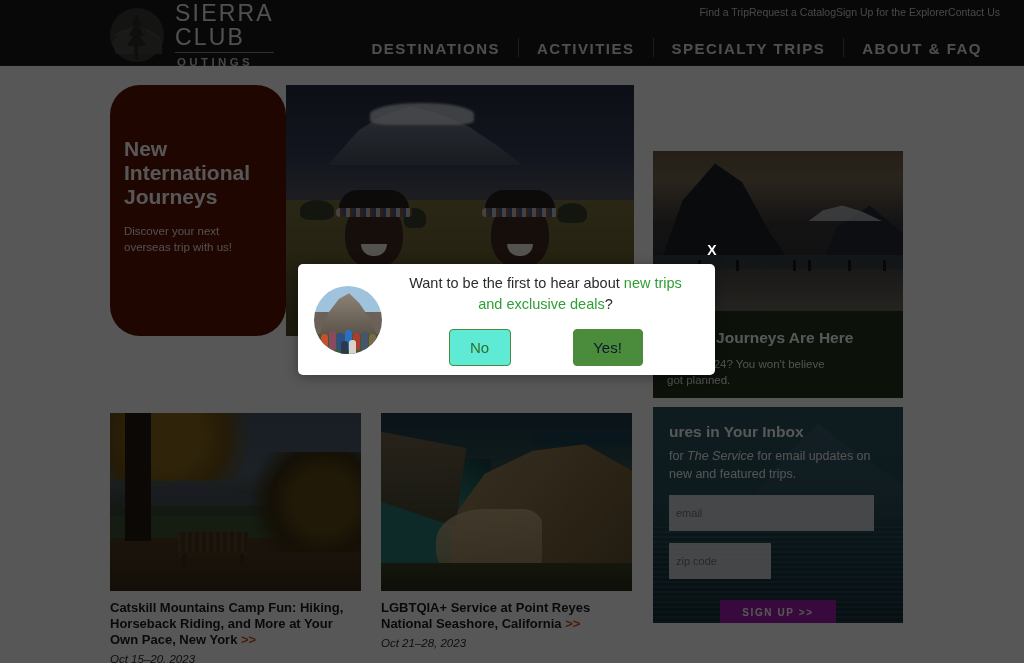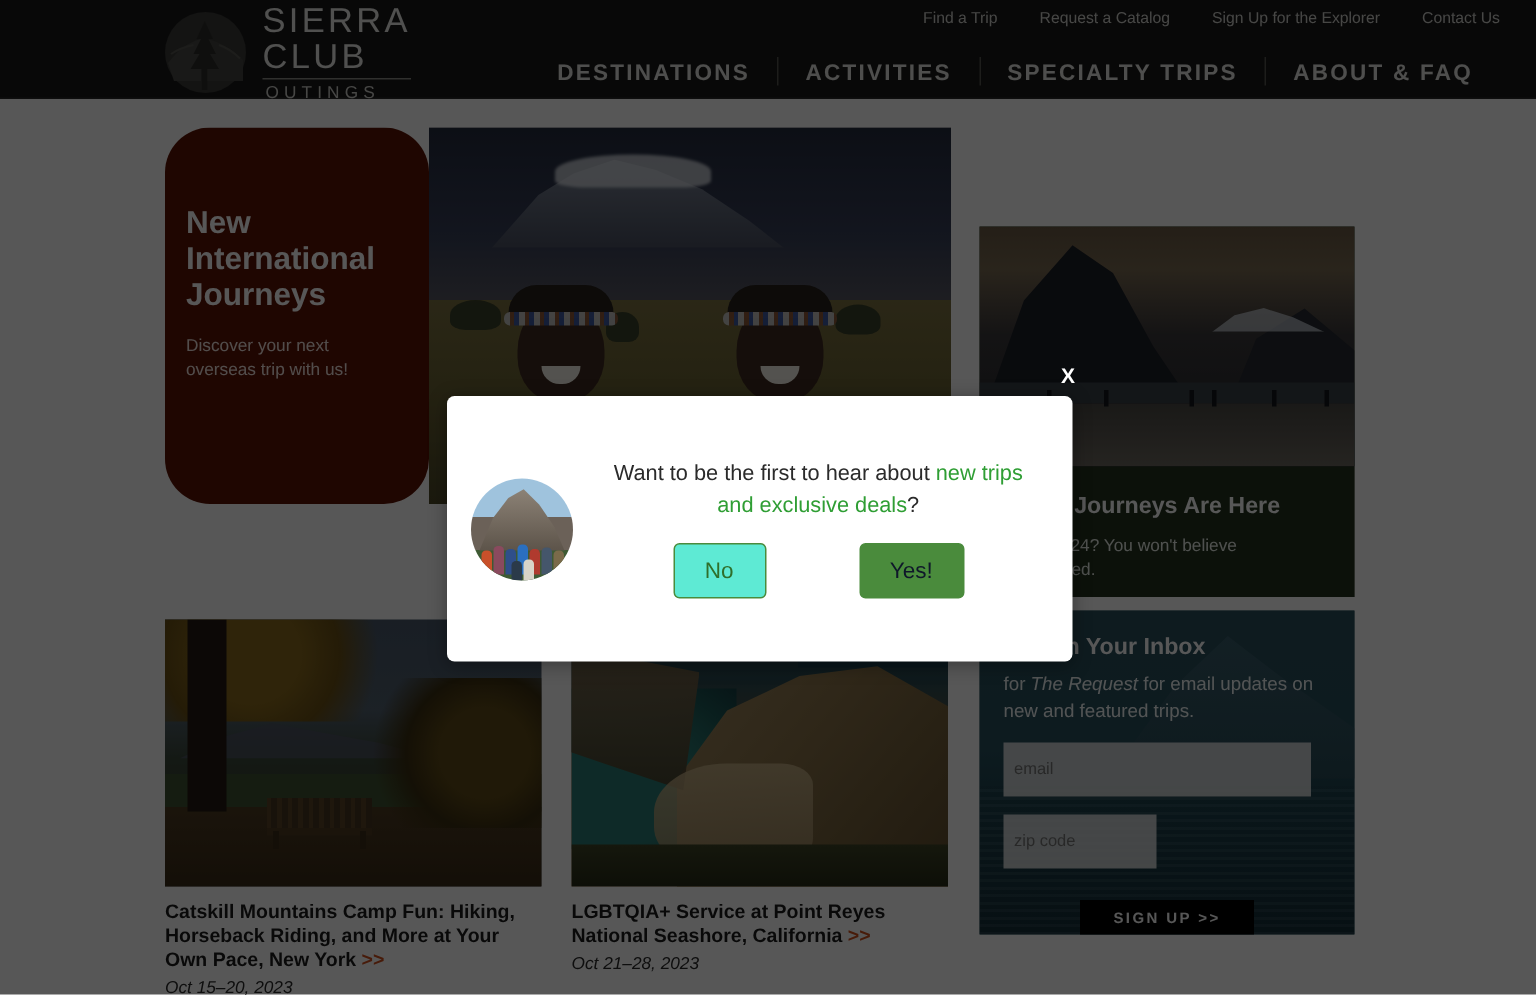--- a/index.html
+++ b/index.html
@@ -37,26 +37,26 @@
   }
   .logo-sierra, .logo-club {
     font-family: "Liberation Sans", sans-serif;
     font-size: 23px; font-weight: 400;
     letter-spacing: 2.2px;
     color: #e9e9e6;
   }
   .logo-club { margin-top: 1px; padding-bottom: 3px; border-bottom: 1px solid #8d8d88; }
   .logo-outings {
     font-size: 11.5px; letter-spacing: 3.4px;
-    color: #cfcfcb; margin-top: 4px; padding-left: 2px;
+    color: #cfcfcb; margin-top: 4px; padding-left: 2px; font-weight: bold;
   }
 
   .util-nav {
     position: absolute; right: 24px; top: 6px;
-    display: flex; gap: 28px;
+    display: flex; 
     font-size: 10.5px; color: #cfcfcb;
   }
   .util-nav a { color: #cfcfcb; text-decoration: none; white-space: nowrap; }
 
   .main-nav {
     position: absolute; right: 24px; top: 38px;
     display: flex; align-items: flex-end;
     font-size: 15px; font-weight: 700;
     letter-spacing: 1.5px; color: #e4e4e0;
   }
@@ -165,21 +165,21 @@
   .news-input {
     display:block; width: 205px; height: 36px; margin-top: 12px;
     background: rgba(238,238,238,.82); border: none;
     font-family:"Liberation Sans", sans-serif; font-size: 11px;
     color:#3a3a3a; padding: 0 7px;
   }
   .news-input.zip { width: 102px; }
   .news-btn {
     display:block; margin: 21px auto 0 auto;
     width: 116px; height: 24px;
-    background: #000000; border: none; color: #fff;
+    background: #a21caf; border: none; color: #fff;
     font-family:"Liberation Sans", sans-serif;
     font-size: 10px; font-weight: 700; letter-spacing: 1.6px;
     cursor: pointer;
   }
 
   
   .trip { position: absolute; top: 347px; width: 251px; }
   .trip.left { left: 110px; }
   .trip.right { left: 381px; }
   .trip-photo { width: 251px; height: 178px; overflow:hidden; position:relative; }
@@ -230,21 +230,21 @@
   }
 
   
   #overlay {
     position: absolute; inset: 0;
     background: rgba(0,0,0,.66);
     z-index: 50;
   }
   #modal {
     position: absolute; left: 298px; top: 264px;
-    width: 417px; height: 177px;
+    width: 417px; height: 111px;
     background: #ffffff; border-radius: 5px;
     z-index: 60;
     display: flex; align-items: center;
     padding: 0 18px 0 16px;
     box-shadow: 0 2px 12px rgba(0,0,0,.35);
   }
   #modal-close {
     position: absolute; left: 701px; top: 240px;
     width: 22px; height: 20px; z-index: 61;
     color: #ffffff; font-size: 14px; font-weight: 700;
@@ -385,21 +385,21 @@
 
     <div class="side-card side-card-news">
       <div class="news-bg">
         <div class="news-mtn"></div>
         <div class="news-ripple"></div>
       </div>
       <div class="news-inner">
         <div class="news-title">ures in Your Inbox</div>
         <div class="news-text">
           <span>for</span>
-          <em>The Request</em>
+          <em>The Service</em>
           <span>for email updates on new and featured trips.</span>
         </div>
         <input class="news-input" type="text" placeholder="email" style="">
         <input class="news-input zip" type="text" placeholder="zip code" style="">
         <button class="news-btn">SIGN UP &gt;&gt;</button>
       </div>
     </div>
 
     <div class="trip left">
       <div class="trip-photo autumn">

